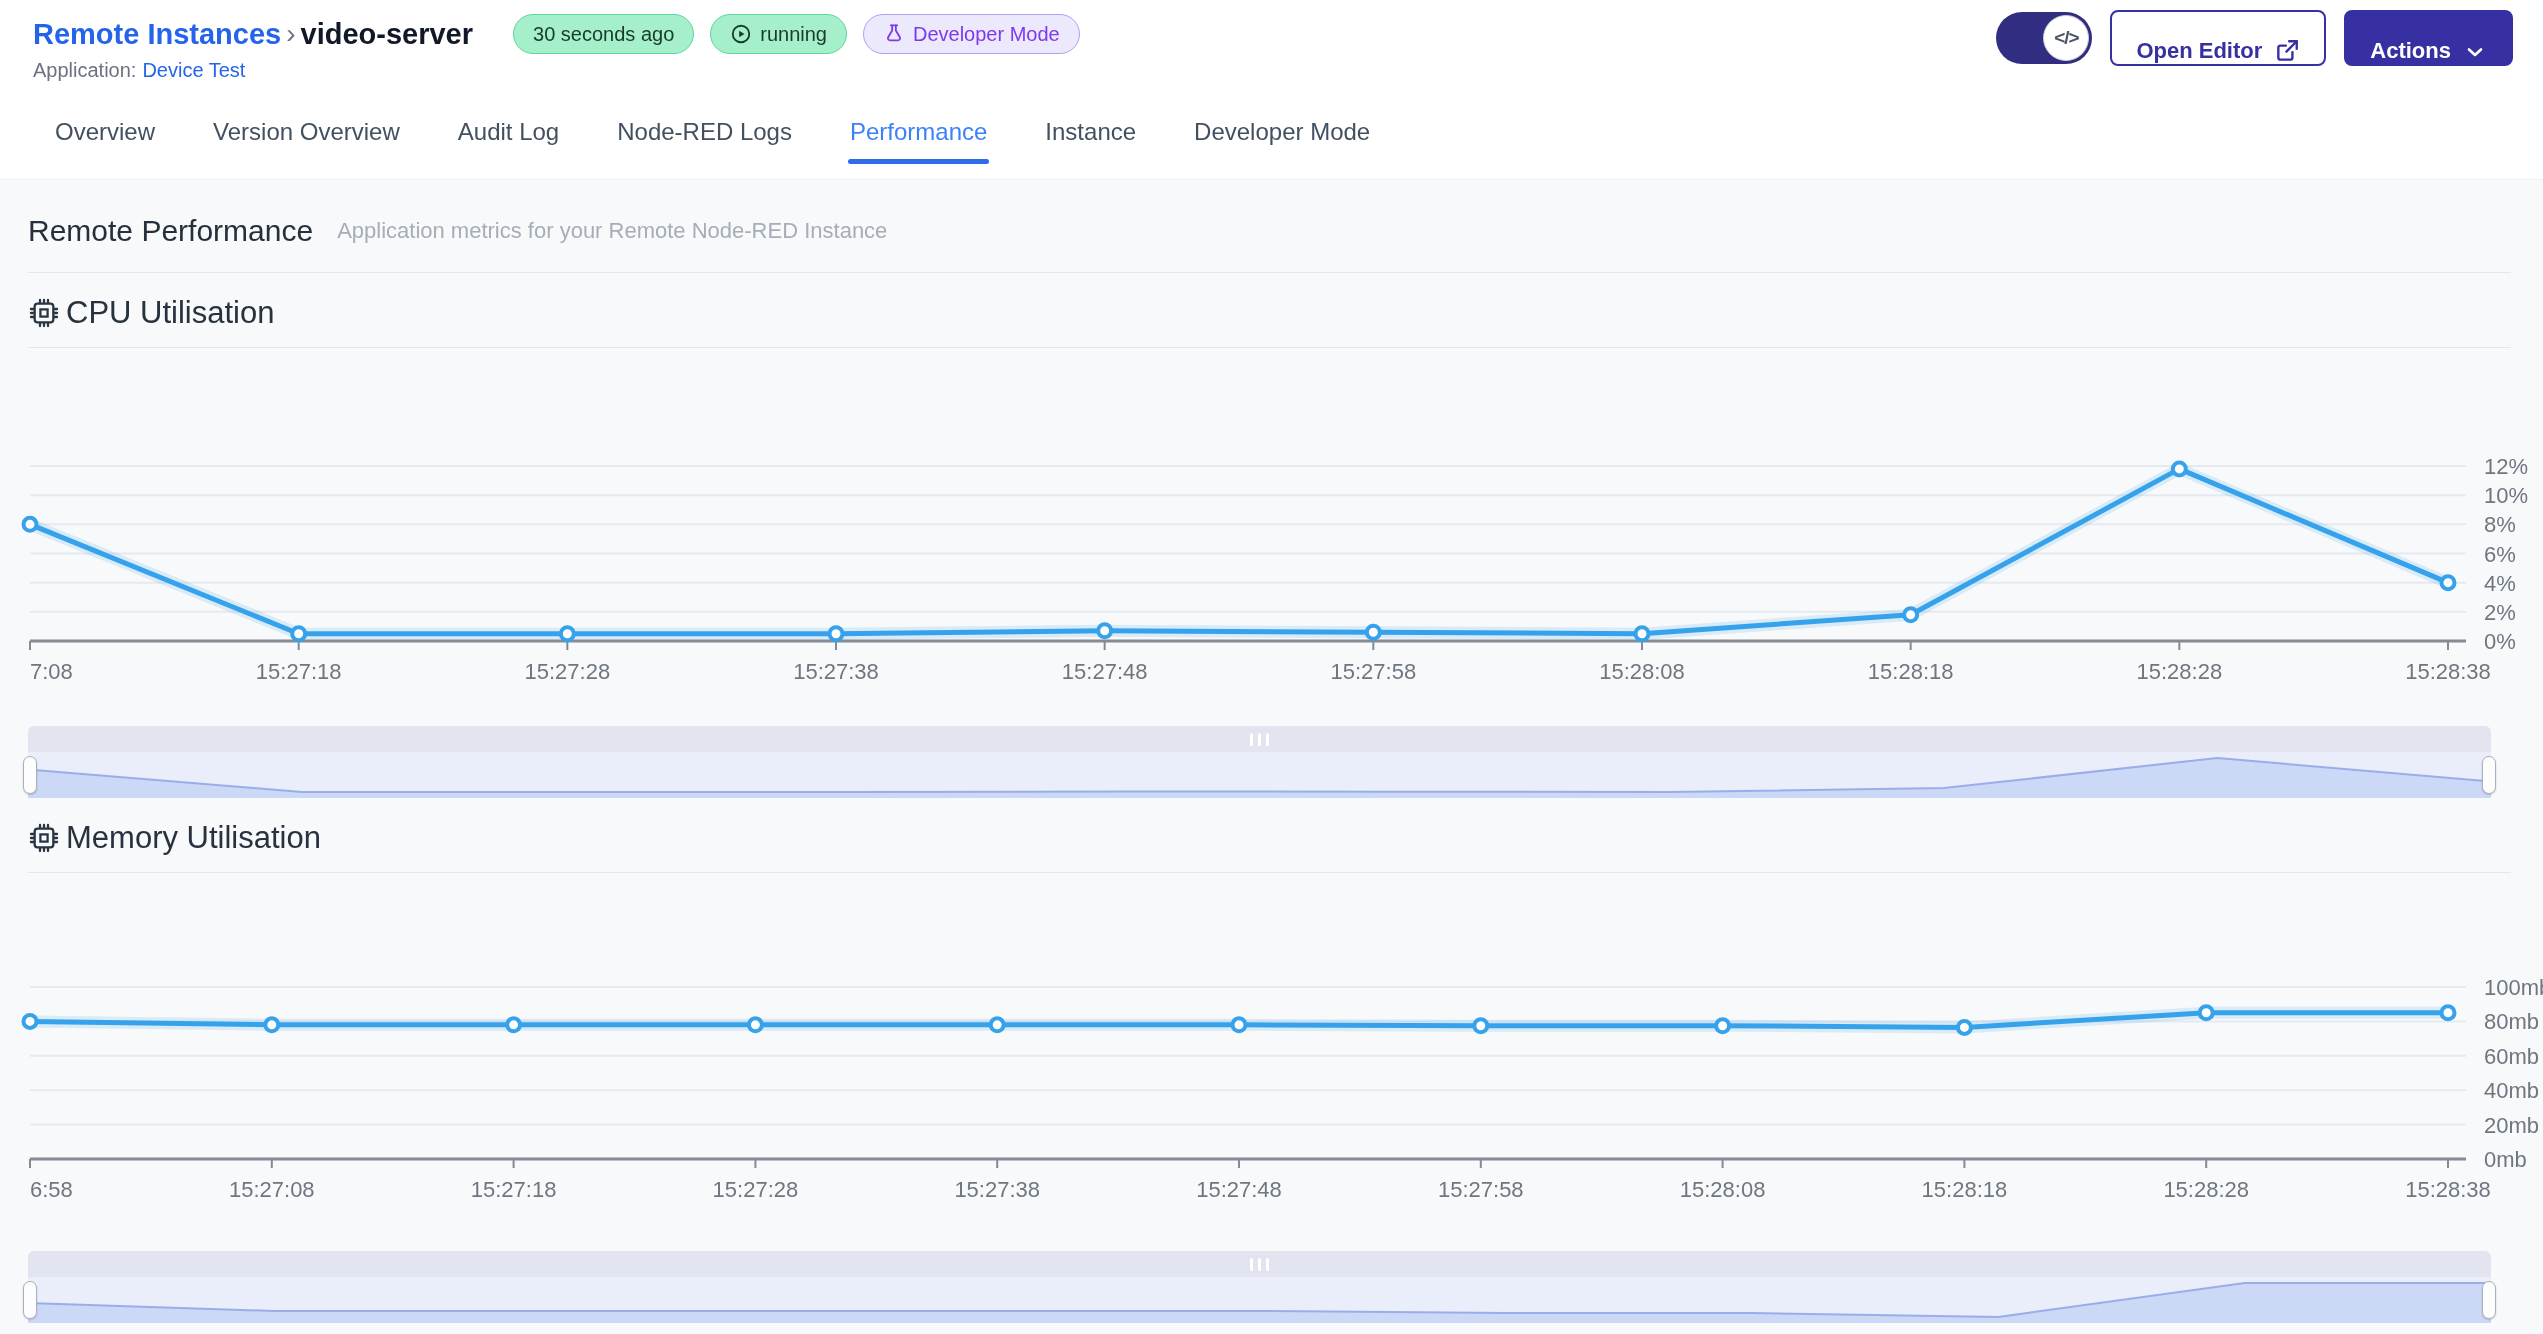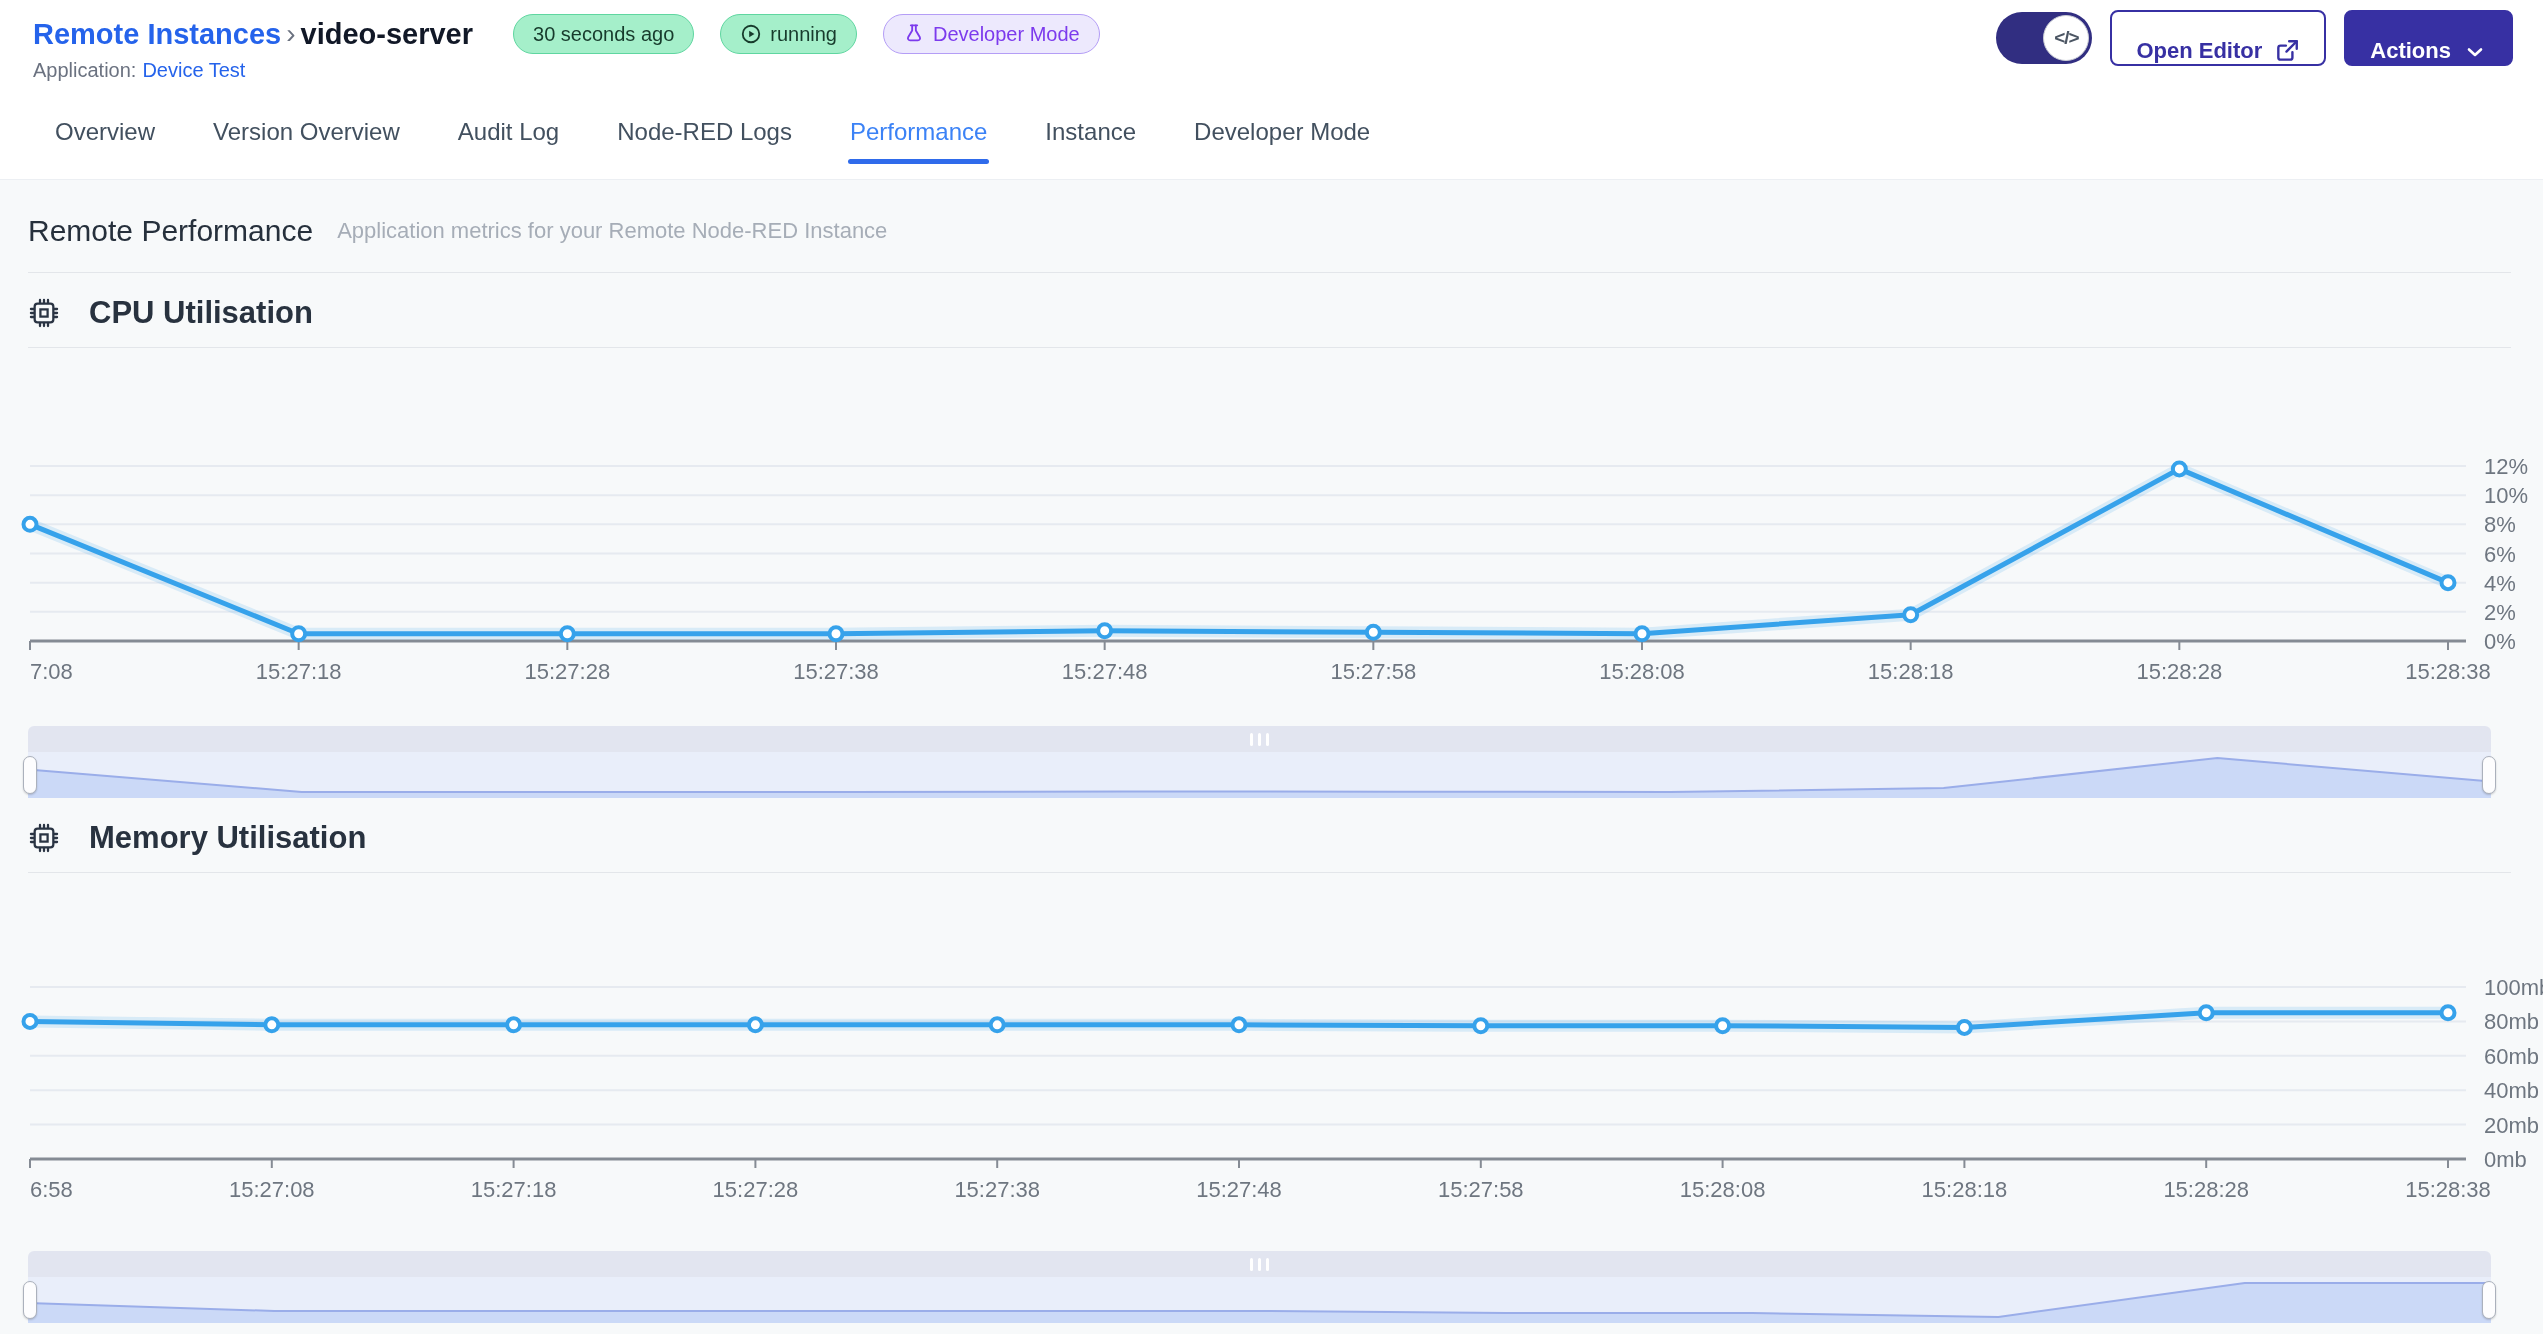--- a/index.html
+++ b/index.html
@@ -5,21 +5,21 @@
   *{box-sizing:border-box;margin:0;padding:0}
   html,body{width:2543px;height:1334px;overflow:hidden;background:#F7F9FA;
     font-family:"Liberation Sans","DejaVu Sans",sans-serif;color:#1F2937;}
   
   .topbar{background:#fff;padding:14px 30px 0 33px;position:relative;height:118px}
   .crumb-row{display:flex;align-items:center;gap:14px}
   .breadcrumb{display:flex;align-items:flex-start;gap:5px;font-size:29px;font-weight:700}
   .breadcrumb a{color:#2563EB;text-decoration:none;cursor:pointer}
   .breadcrumb .sep{color:#6B7280;font-weight:400;font-size:28px}
   .breadcrumb .current{color:#111827}
-  .badges{display:flex;align-items:center;gap:26px;margin-left:26px}
+  .badges{display:flex;align-items:center;gap:16px;margin-left:26px}
   .badge{display:flex;align-items:center;gap:8px;height:40px;padding:0 19px;border-radius:21px;
     font-size:20px;font-weight:500;white-space:nowrap}
   .badge.green{background:#A5EFCA;border:1.5px solid #5FD6A0;color:#173B2C}
   .badge.purple{background:#EDE9FD;border:1.5px solid #B49DF6;color:#7C3AED}
   .badge svg{display:block}
   .app-line{margin-top:5px;font-size:20px;color:#6B7280}
   .app-line a{color:#2563EB;text-decoration:none;margin-left:6px;cursor:pointer}
   .topbar-right{position:absolute;right:30px;top:10px;display:flex;align-items:center;gap:18px}
   .dev-toggle{width:96px;height:52px;border-radius:26px;background:#312E81;position:relative;cursor:pointer;border:none}
   .dev-toggle .knob{position:absolute;right:3px;top:3px;width:46px;height:46px;border-radius:50%;
@@ -35,22 +35,22 @@
     border-bottom:1px solid #ECEFF3}
   .tab{font-size:24px;color:#42505F;padding:0 2px 18px 2px;position:relative;cursor:pointer;white-space:nowrap}
   .tab.active{color:#3B82F6}
   .tab.active::after{content:"";position:absolute;left:0;right:0;bottom:0;height:5px;border-radius:3px;background:#2F6BEB}
   
   main{padding:0 28px;background:#F7F9FA}
   .page-head{padding-top:34px;display:flex;align-items:center;gap:24px}
   .page-head h2{font-size:30px;font-weight:500;color:#26303C}
   .page-head .sub{font-size:22px;color:#A6ADB7}
   .divider{border-top:1px solid #E3E6EA;margin-top:24px;margin-right:4px}
-  .section-title{margin-top:22px;display:flex;align-items:center;gap:29px;font-size:31px;
-    font-weight:700;color:#28323F}
+  .section-title{margin-top:22px;display:flex;align-items:center;gap:6px;font-size:31px;
+    font-weight:400;color:#28323F}
   .section-title svg{display:block;color:#2A3443}
   .divider.tight{margin-top:16px}
   svg.chart{display:block;width:2487px;height:330px;margin-top:8px;overflow:visible}
   .ax{fill:#6E7680;font-size:22px}
   
   .brush{position:relative;margin-top:40px;margin-right:24px}
   .brush-strip{height:26px;background:#E2E5F0;border-radius:6px 6px 0 0;display:flex;
     align-items:center;justify-content:center;gap:5px;cursor:grab}
   .brush-strip i{display:block;width:3px;height:13px;background:#fff;border-radius:2px}
   .brush-area{height:46px;background:#E9EEFA;position:relative}

